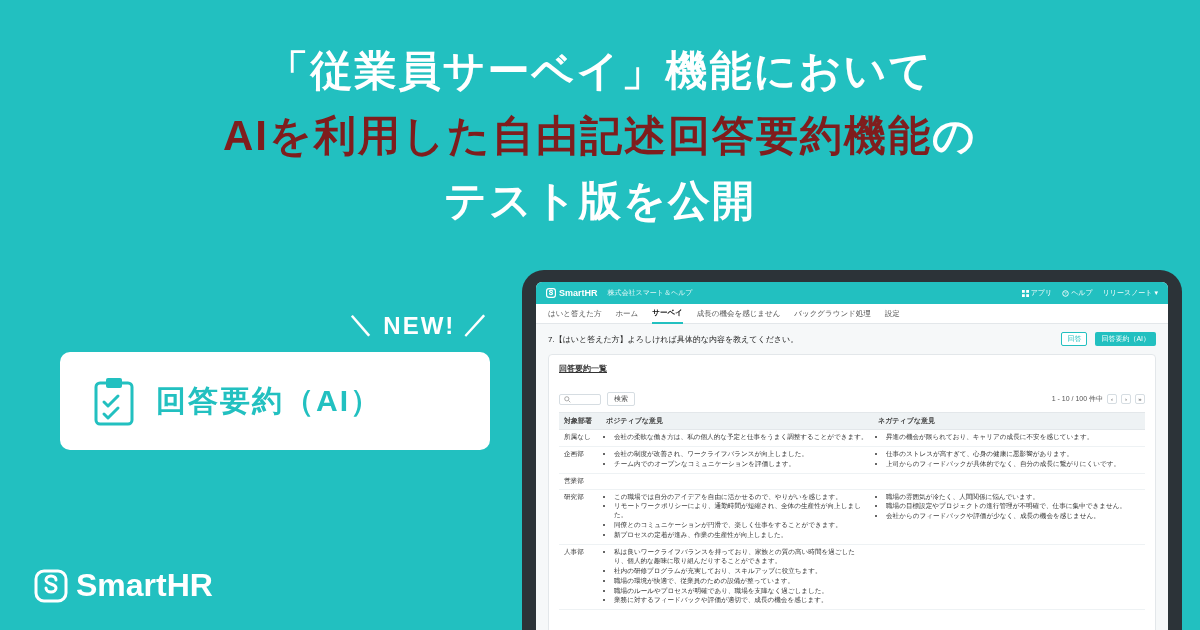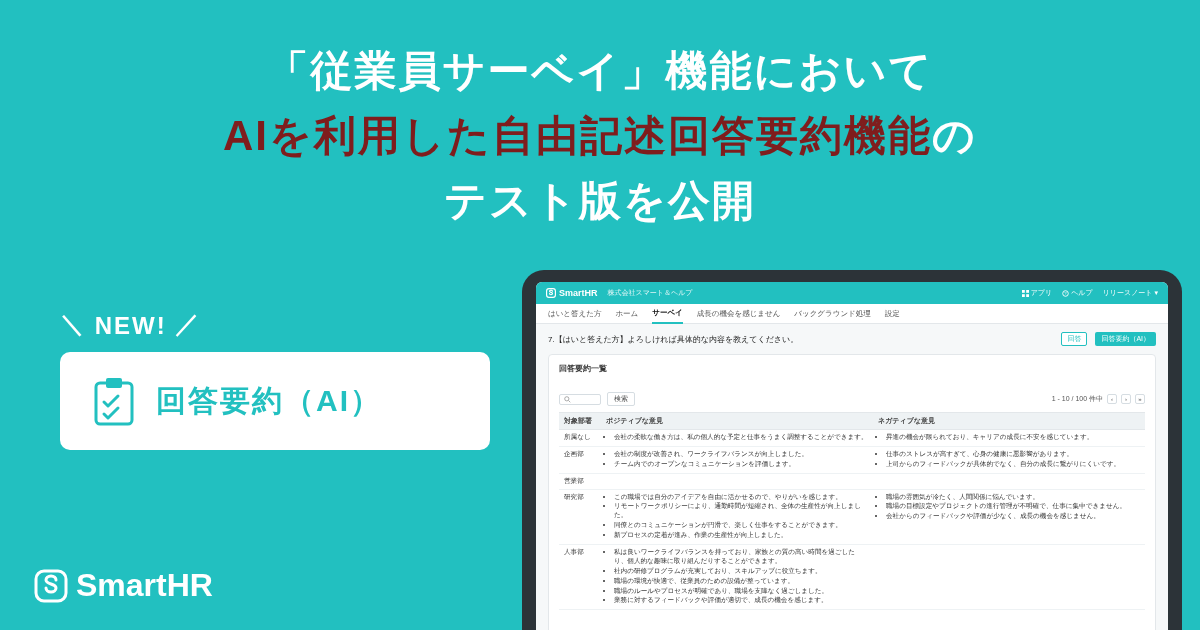--- a/index.html
+++ b/index.html
@@ -21,21 +21,21 @@
     letter-spacing: 2px;
   }
   .headline .accent { color: #7f1d1d; }
   .left-pane {
     position: absolute;
     left: 60px;
     top: 310px;
     width: 430px;
   }
   .new-pill {
-    text-align: left;
+    text-align: right;
     font-size: 24px;
     font-weight: 700;
     color: #fff;
     letter-spacing: 2px;
     margin-bottom: 10px;
   }
   .new-pill .slash { display:inline-block; transform: translateY(-2px); }
   .feature-card {
     background: #fff;
     border-radius: 10px;
@@ -120,21 +120,21 @@
   .panel {
     background:#fff;
     border:1px solid #e3e7ea;
     border-radius:4px;
     padding:8px 10px;
     flex:1;
     display:flex;
     flex-direction:column;
     overflow:hidden;
   }
-  .panel-title { font-size:8px; font-weight:700; color:#333; margin-bottom:18px;}
+  .panel-title { font-size:8px; font-weight:700; color:#333; margin-bottom:18px;text-decoration:underline;}
   .controls { display:flex; align-items:center; gap:6px; margin-bottom:6px; font-size:7px; color:#555;}
   .controls .search { border:1px solid #d6dde2; border-radius:2px; padding:1px 4px; display:flex; align-items:center; gap:2px; width:42px;}
   .controls .refresh-btn { border:1px solid #d6dde2; border-radius:2px; padding:1px 6px; font-size:7px;}
   .controls .spacer{flex:1;}
   .controls .pager{display:flex;align-items:center;gap:4px;}
   .pager .pg-btn{border:1px solid #d6dde2;border-radius:2px;width:10px;height:10px;display:flex;align-items:center;justify-content:center;font-size:6px;}
   table.data {
     border-collapse: collapse;
     width: 100%;
     font-size: 6.6px;

